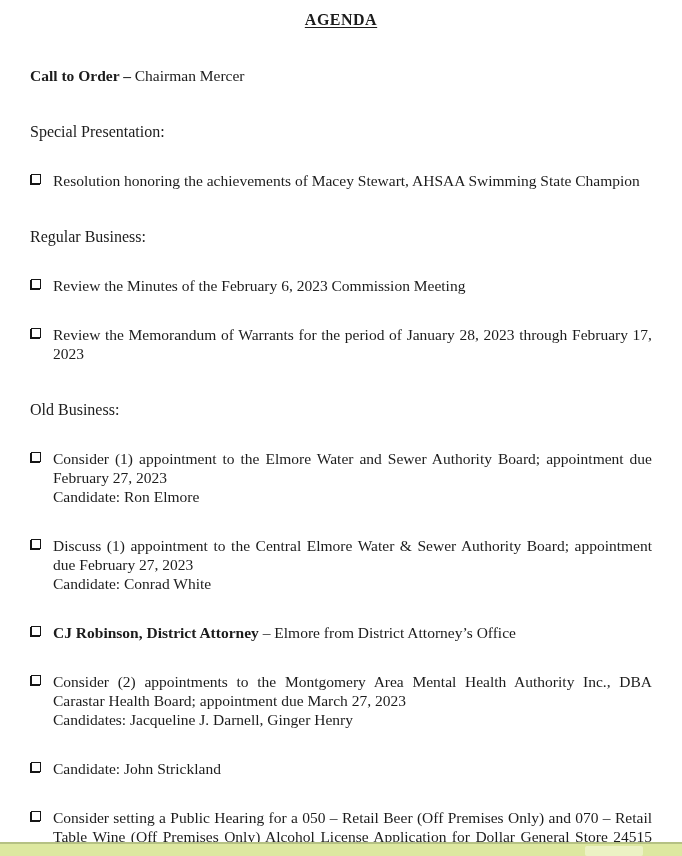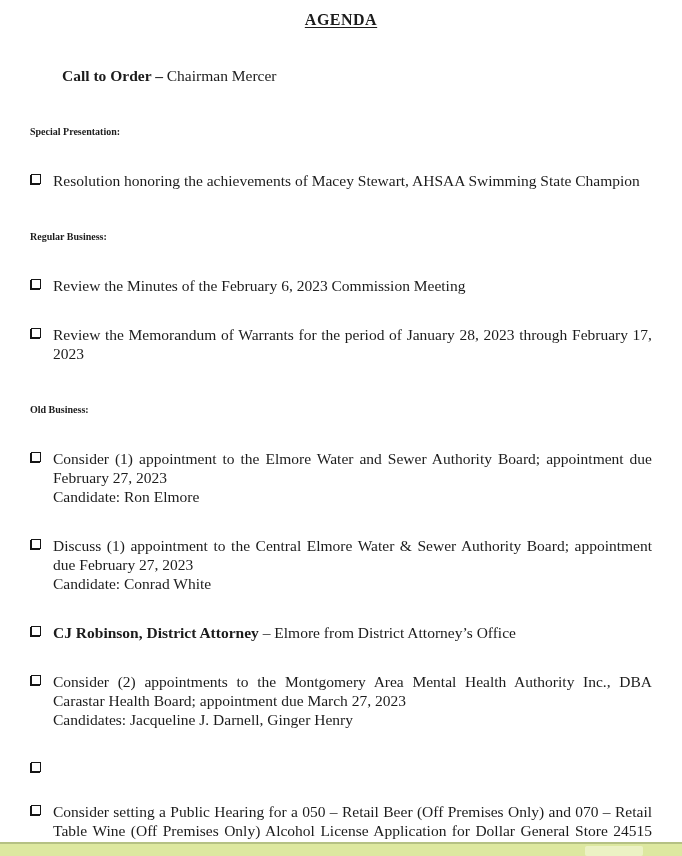--- a/index.html
+++ b/index.html
@@ -24,26 +24,25 @@
     letter-spacing: 0.5px;
   }
   .doc-title span {
     text-decoration: underline;
     text-underline-offset: 2px;
   }
   .call-to-order {
     margin-top: 37px;
     font-size: 15.5px;
     line-height: 19px;
-    margin-left: 32px;
   }
   .section-heading {
     margin-top: 37px;
-    font-weight: bold;
-    font-size: 10px;
+    font-weight: normal;
+    font-size: 16px;
     line-height: 19px;
   }
   .agenda-item {
     margin-top: 30px;
     display: flex;
     align-items: flex-start;
     font-size: 15.5px;
     line-height: 19px;
   }
   .checkbox {
@@ -154,20 +153,21 @@
       <span class="checkbox"></span>
       <div class="item-body">
         <div class="item-text">Consider (2) appointments to the Montgomery Area Mental Health Authority Inc., DBA Carastar Health Board; appointment due March 27, 2023</div>
         <div class="candidate-line">Candidates: Jacqueline J. Darnell, Ginger Henry</div>
       </div>
     </div>
 
     <div class="agenda-item">
       <span class="checkbox"></span>
       <div class="item-body">
+        <div class="candidate-line">Candidate: John Strickland</div>
       </div>
     </div>
 
     <div class="agenda-item">
       <span class="checkbox"></span>
       <div class="item-body">
         <div class="item-text">Consider setting a Public Hearing for a 050 – Retail Beer (Off Premises Only) and 070 – Retail Table Wine (Off Premises Only) Alcohol License Application for Dollar General Store 24515 by DOLGENCORP, LLC at 11387 Central Plank Road, Wetumpka, AL 36092</div>
       </div>
     </div>
 

